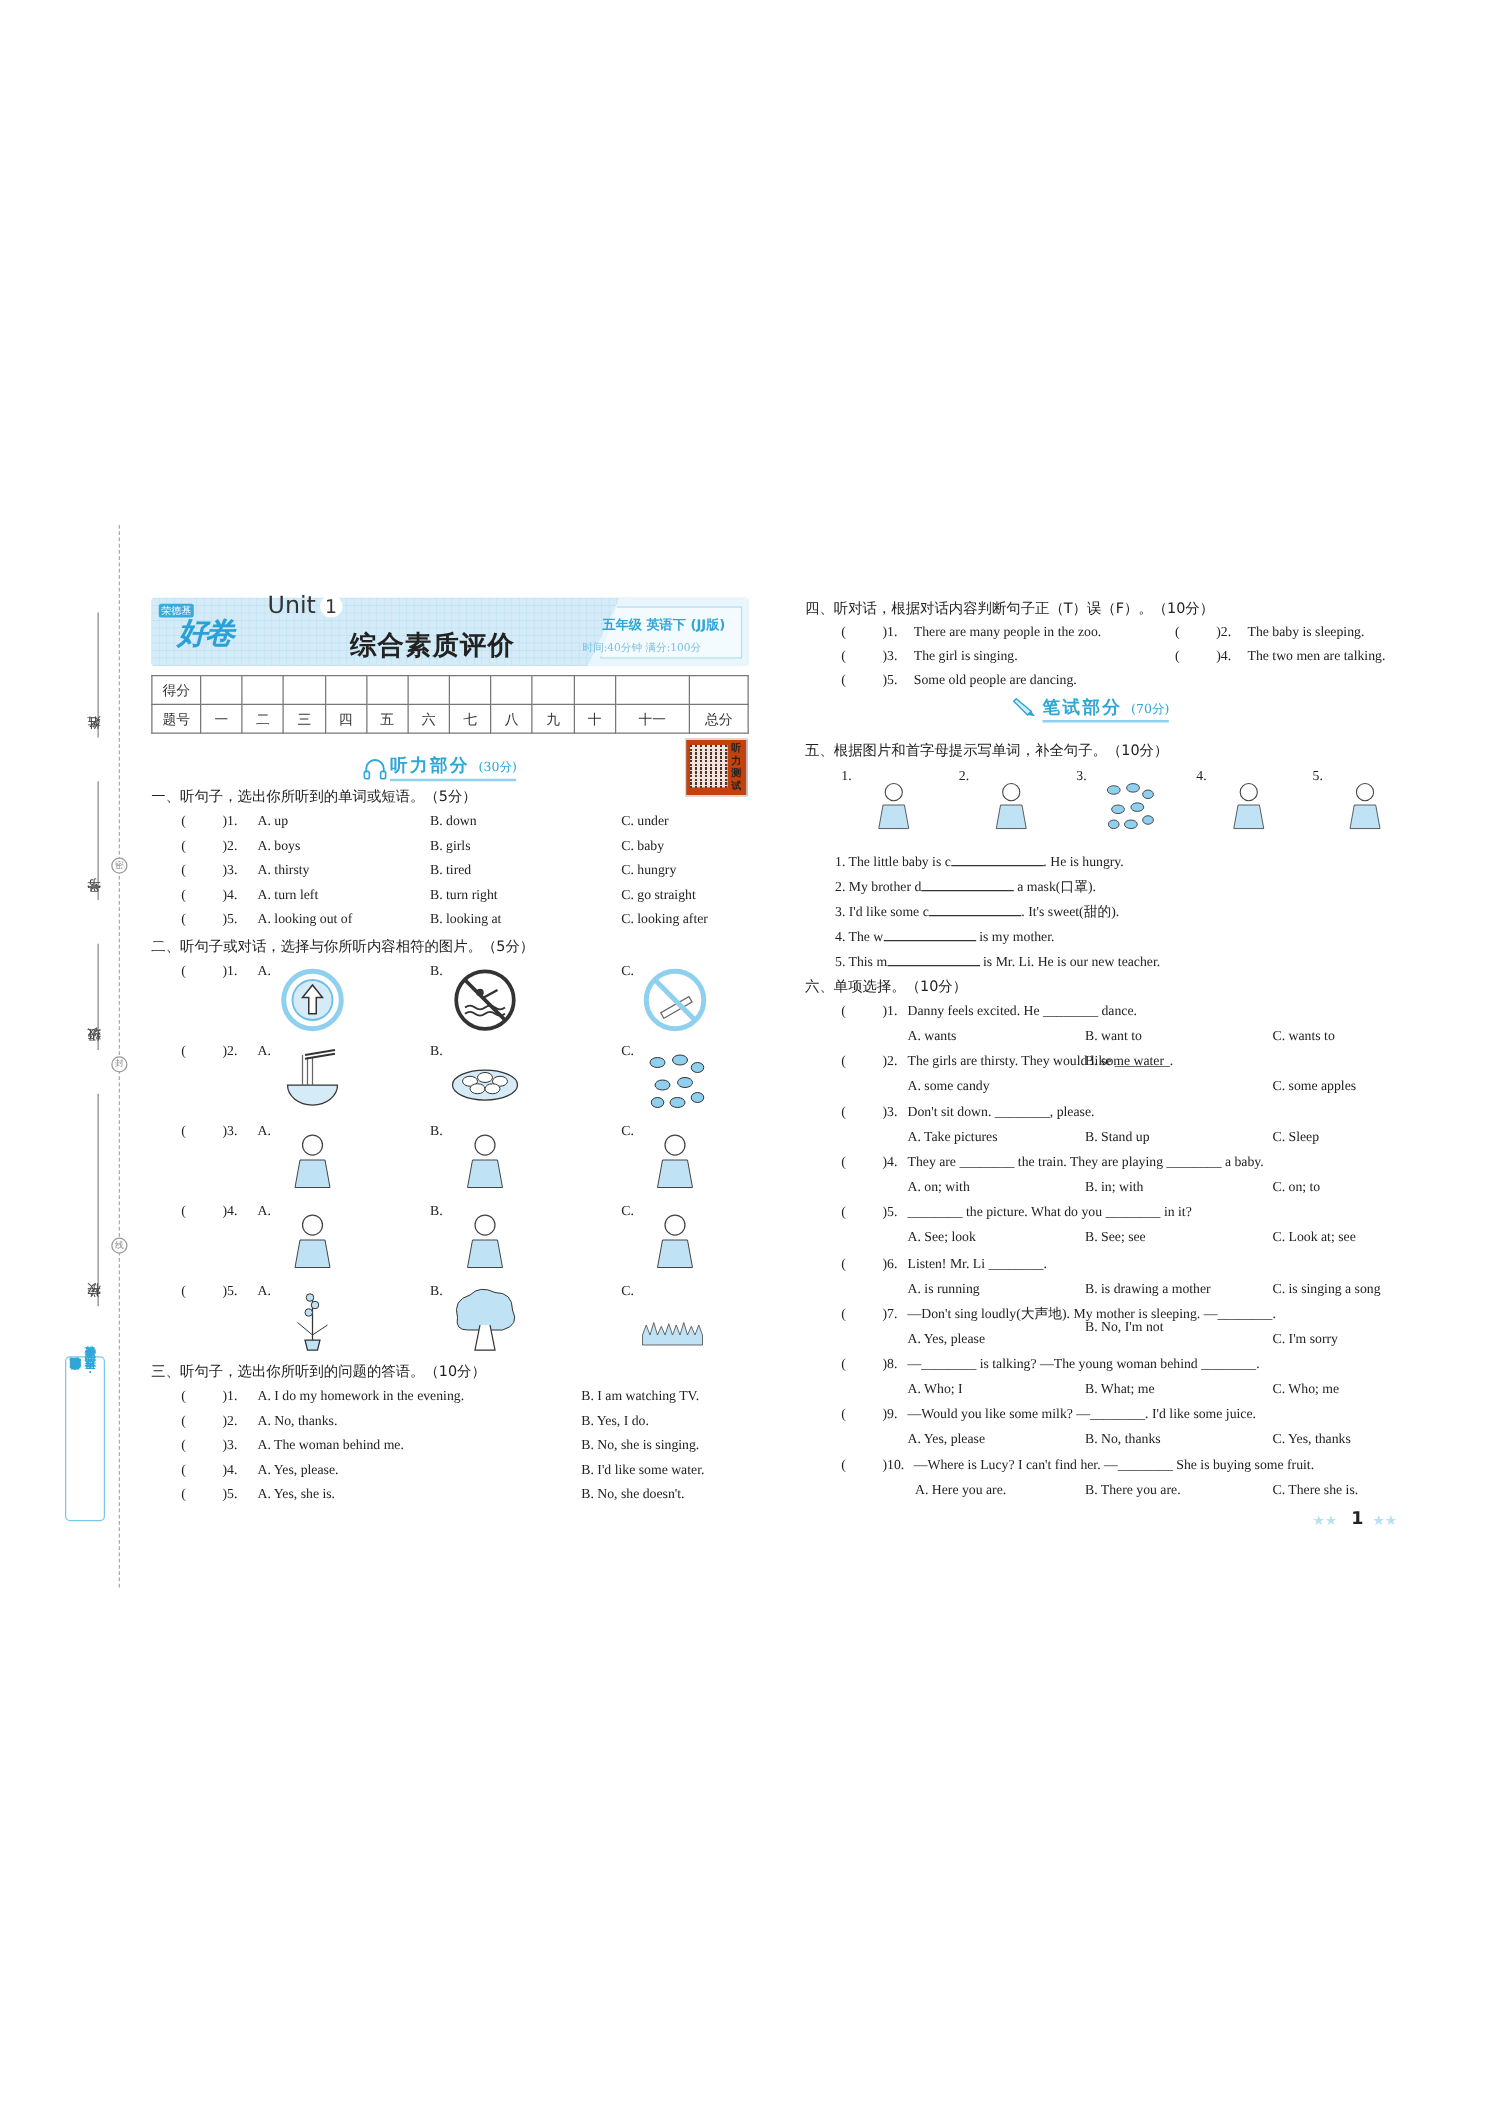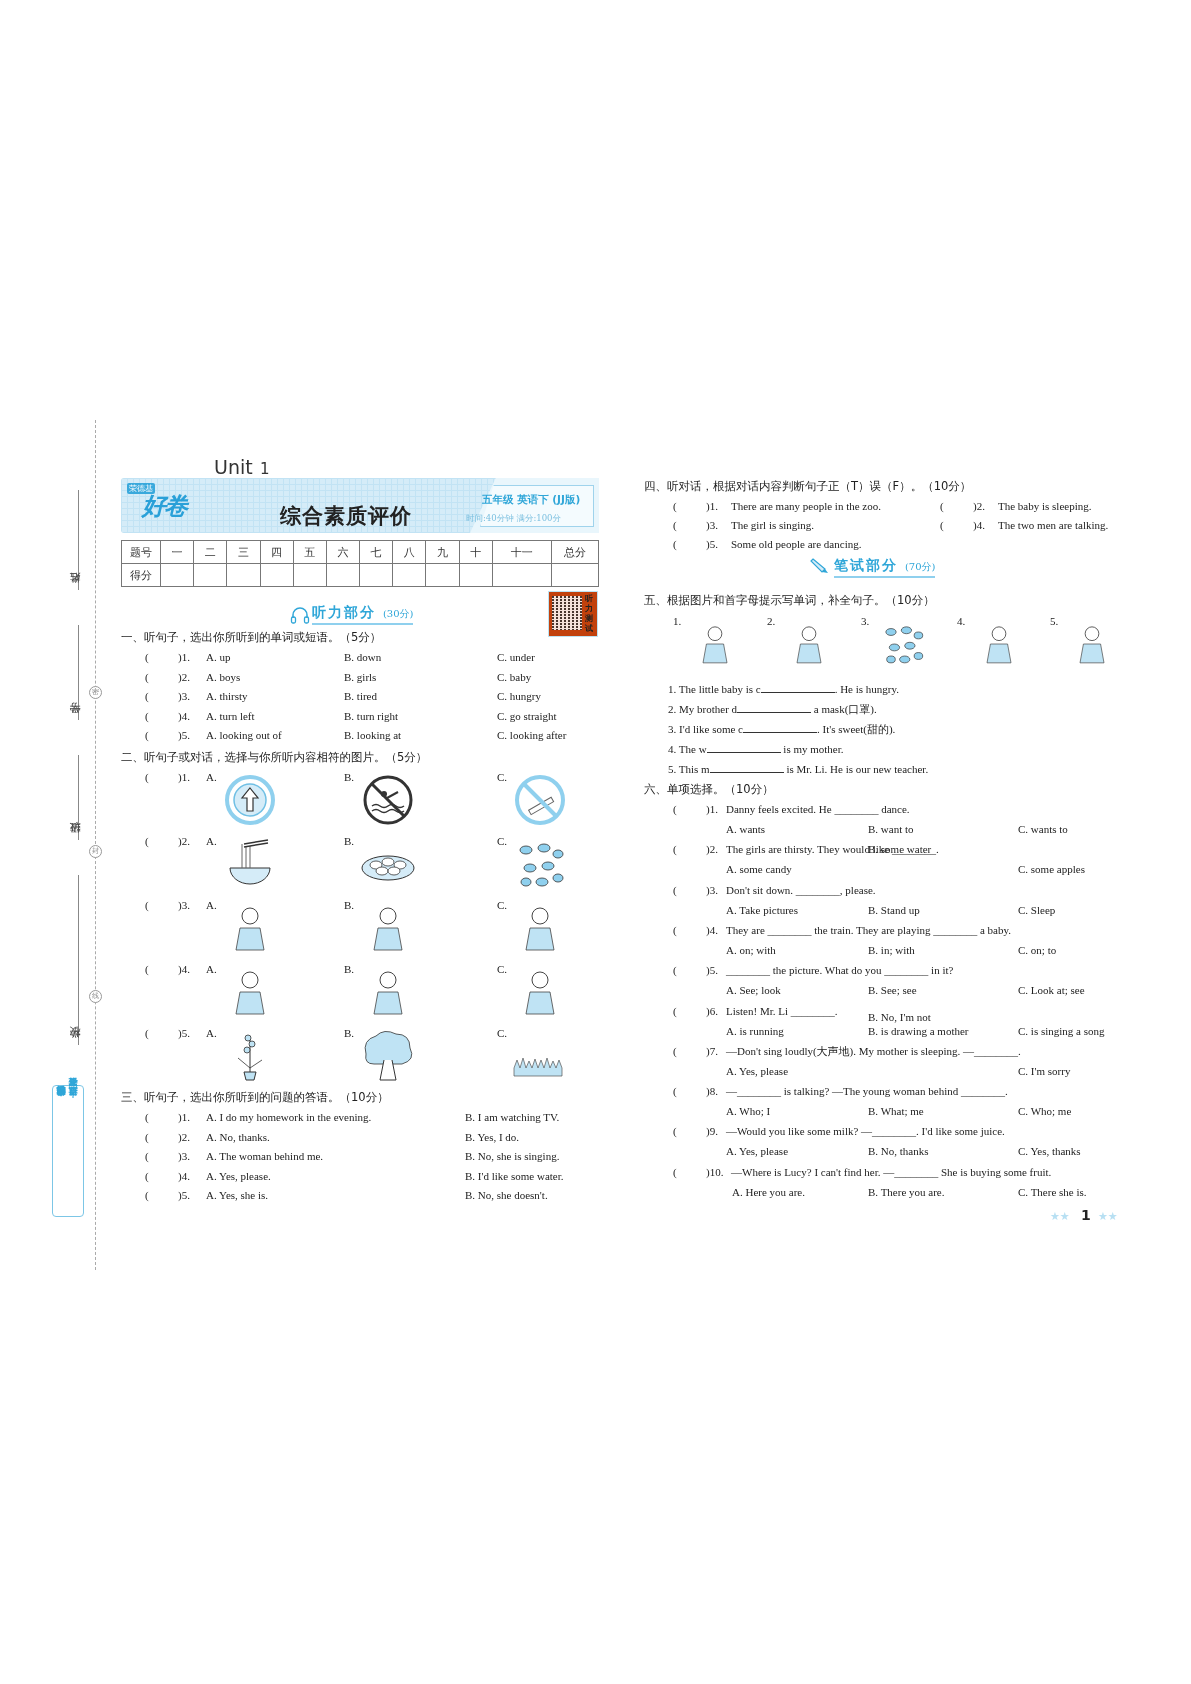--- a/index.html
+++ b/index.html
@@ -15,21 +15,21 @@
   .seal{position:absolute;left:89px;width:11px;height:11px;border:1px solid #999;border-radius:50%;font-size:7px;line-height:11px;text-align:center;color:#888;background:#fff;font-family:"DejaVu Sans",sans-serif;}
   .tip{position:absolute;left:52px;top:1085px;width:30px;height:130px;border:1px solid #7cc6e6;border-radius:4px;background:#fff;}
   .tip span{display:block;writing-mode:vertical-rl;transform:rotate(180deg);font-family:"DejaVu Sans",sans-serif;font-size:9px;color:#2fa6d8;font-weight:bold;position:absolute;top:8px;}
   
   .band{position:absolute;left:121px;top:478px;width:478px;height:55px;background:#d5ecf8;
     background-image:linear-gradient(#c2e3f4 1px,transparent 1px),linear-gradient(90deg,#c2e3f4 1px,transparent 1px);background-size:6px 6px;border-radius:3px;}
   .band-right{position:absolute;left:470px;top:478px;width:129px;height:55px;background:#e9f6fc;clip-path:polygon(20% 0,100% 0,100% 100%,0 100%);}
   .band-right-inner{position:absolute;left:480px;top:485px;width:112px;height:40px;border:1px solid #9fd3ec;background:#f4fbfe;clip-path:polygon(12% 0,100% 0,100% 100%,0 100%);}
   .brand-small{position:absolute;left:127px;top:483px;font-size:8px;font-family:"DejaVu Sans",sans-serif;color:#fff;background:#3aa9dc;padding:0 2px;border-radius:2px;}
   .brand-big{position:absolute;left:142px;top:490px;font-size:24px;font-family:"DejaVu Sans",sans-serif;color:#29a0d8;font-weight:bold;font-style:italic;letter-spacing:-2px;}
-  .unit{position:absolute;left:214px;top:456px;font-size:19px;font-family:"DejaVu Sans",sans-serif;color:#333;}
+  .unit{position:absolute;left:214px;top:473px;font-size:19px;font-family:"DejaVu Sans",sans-serif;color:#333;}
   .unit-num{display:inline-block;width:18px;height:18px;border-radius:50%;background:#fff;text-align:center;line-height:18px;font-size:15px;margin-left:3px;}
   .title-cn{position:absolute;left:280px;top:502px;font-size:21px;font-weight:bold;font-family:"DejaVu Serif",serif;color:#222;letter-spacing:1px;}
   .grade{position:absolute;left:482px;top:493px;font-size:10.5px;color:#2fa6d8;font-family:"DejaVu Sans",sans-serif;font-weight:bold;}
   .timeinfo{position:absolute;left:466px;top:513px;font-size:8.5px;color:#7abfdf;font-family:"DejaVu Serif",serif;}
   
   table.score{position:absolute;left:121px;top:540px;width:478px;border-collapse:collapse;font-family:"DejaVu Serif",serif;font-size:11px;}
   table.score td{border:1px solid #777;height:20px;text-align:center;color:#333;}
   
   .part-head{position:absolute;font-family:"DejaVu Sans",sans-serif;font-weight:bold;font-size:14px;color:#2fa6d8;letter-spacing:2px;border-bottom:2px solid #8fd0ee;padding-bottom:1px;}
   .part-head small{font-weight:normal;font-size:10px;font-family:"DejaVu Serif",serif;letter-spacing:0;}
@@ -67,48 +67,48 @@
 <div class="brand-small">荣德基</div>
 <div class="brand-big">好卷</div>
 <div class="unit"><span>Unit</span><span class="unit-num">1</span></div>
 <div class="title-cn">综合素质评价</div>
 <div class="grade">五年级 英语下 (JJ版)</div>
 <div class="timeinfo">时间:40分钟  满分:100分</div>
 
 <table class="score">
   <tbody>
       <tr>
+    <td>得分</td>
+    <td></td>
+        <td></td>
+    <td></td>
+        <td></td>
+    <td></td>
+        <td></td>
+    <td></td>
+        <td></td>
+    <td></td>
+        <td></td>
+    <td></td>
+        <td></td>
+  </tr>
+  <tr>
     <td style="width:36px;">题号</td>
     <td>一</td>
     <td>二</td>
     <td>三</td>
     <td>四</td>
     <td>五</td>
     <td>六</td>
     <td>七</td>
     <td>八</td>
     <td>九</td>
     <td>十</td>
     <td>十一</td>
     <td style="width:44px;">总分</td>
-  </tr>
-  <tr>
-    <td>得分</td>
-    <td></td>
-        <td></td>
-    <td></td>
-        <td></td>
-    <td></td>
-        <td></td>
-    <td></td>
-        <td></td>
-    <td></td>
-        <td></td>
-    <td></td>
-        <td></td>
   </tr>
 </tbody>
   </table>
 
 <div class="abs" style="left:290px;top:606px;">
   <svg width="20" height="18" viewBox="0 0 20 18">
       <path d="M3 12 V9 a7 7 0 0 1 14 0 V12" fill="none" stroke="#2fa6d8" stroke-width="1.5"></path>
       <rect x="1.5" y="11" width="4" height="6" rx="1.5" fill="none" stroke="#2fa6d8" stroke-width="1.3"></rect>
       <rect x="14.5" y="11" width="4" height="6" rx="1.5" fill="none" stroke="#2fa6d8" stroke-width="1.3"></rect>
     </svg>
@@ -393,21 +393,21 @@
     <div class="abs t serif" style="left:673px;top:1003.5px;">(</div>
     <div class="abs t serif" style="left:706px;top:1003.5px;">)6.</div>
     <div class="abs t serif" style="left:726px;top:1003.5px;">Listen! Mr. Li ________.</div>
     <div class="abs t serif" style="left:726px;top:1023.5px;">A.  is running</div>
     <div class="abs t serif" style="left:868px;top:1023.5px;">B.  is drawing a mother</div>
     <div class="abs t serif" style="left:1018px;top:1023.5px;">C.  is singing a song</div>
     <div class="abs t serif" style="left:673px;top:1043.8px;">(</div>
     <div class="abs t serif" style="left:706px;top:1043.8px;">)7.</div>
     <div class="abs t serif" style="left:726px;top:1043.8px;">—Don't sing loudly(大声地). My mother is sleeping.   —________.</div>
     <div class="abs t serif" style="left:726px;top:1063.8px;">A.  Yes, please</div>
-    <div class="abs t serif" style="left:868px;top:1010px;">B.  No, I'm not</div>
+    <div class="abs t serif" style="left:868px;top:1055px;">B.  No, I'm not</div>
     <div class="abs t serif" style="left:1018px;top:1063.8px;">C.  I'm sorry</div>
     <div class="abs t serif" style="left:673px;top:1084.1px;">(</div>
     <div class="abs t serif" style="left:706px;top:1084.1px;">)8.</div>
     <div class="abs t serif" style="left:726px;top:1084.1px;">—________ is talking?    —The young woman behind ________.</div>
     <div class="abs t serif" style="left:726px;top:1104.1px;">A.  Who; I</div>
     <div class="abs t serif" style="left:868px;top:1104.1px;">B.  What; me</div>
     <div class="abs t serif" style="left:1018px;top:1104.1px;">C.  Who; me</div>
     <div class="abs t serif" style="left:673px;top:1124.4px;">(</div>
     <div class="abs t serif" style="left:706px;top:1124.4px;">)9.</div>
     <div class="abs t serif" style="left:726px;top:1124.4px;">—Would you like some milk?    —________. I'd like some juice.</div>

